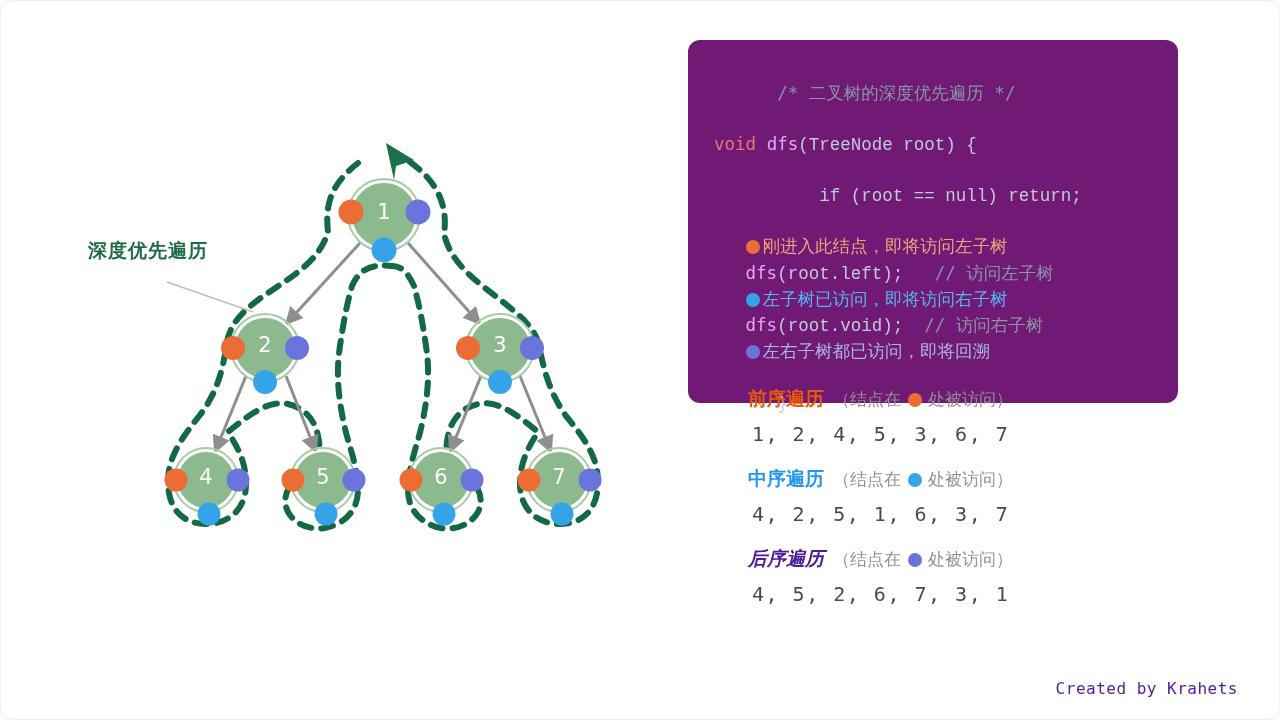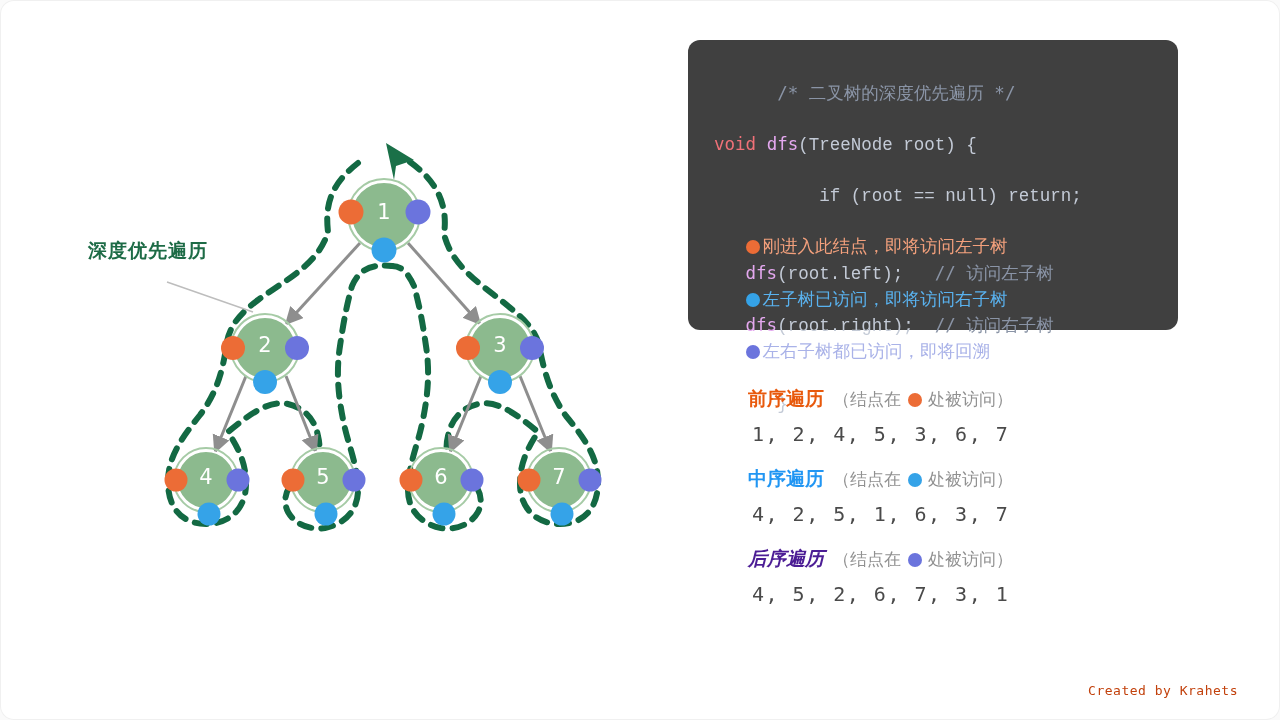--- a/index.html
+++ b/index.html
@@ -53,22 +53,22 @@
     transform: translate(-20px, -15px);
     pointer-events: none;
   }
 
   
   #code-box {
     position: absolute;
     left: 688px;
     top: 40px;
     width: 490px;
-    height: 290px;
-    background: #404040;
+    height: 363px;
+    background: #701a75;
     border-radius: 12px;
     box-sizing: border-box;
     padding: 16px 11px 10px 26px;
   }
   .code-line {
     font-family: "DejaVu Sans Mono", "Liberation Mono", monospace;
     font-size: 17.5px;
     line-height: 25.2px;
     white-space: pre;
     color: #c3cad6;
@@ -121,22 +121,22 @@
     line-height: 37px;
     letter-spacing: 1.5px;
     padding-left: 4px;
   }
 
   #credit {
     position: absolute;
     right: 42px;
     bottom: 22px;
     font-family: "DejaVu Sans Mono", "Liberation Mono", monospace;
-    font-size: 13px;
-    color: #c2410c;
+    font-size: 16px;
+    color: #4c1d95;
     letter-spacing: 0.5px;
     margin-top: 44px;
   }
 </style>
 </head>
 <body>
 
 <div id="canvas">
 
   <div id="tree-area">
@@ -293,21 +293,21 @@
     <div class="code-line">
       <span class="c-plain">    if (root == null) return;</span>
     </div>
 
     <div class="code-line"><span class="c-plain">   </span><span class="dot-inline dot-orange"></span><span class="c-note-orange">刚进入此结点，即将访问左子树</span></div>
 
     <div class="code-line"><span class="c-plain">   </span><span class="c-fn">dfs</span><span class="c-plain">(root.left);</span><span class="c-comment">   </span><span class="c-comment">// 访问左子树</span></div>
 
     <div class="code-line"><span class="c-plain">   </span><span class="dot-inline dot-cyan"></span><span class="c-note-blue">左子树已访问，即将访问右子树</span></div>
 
-    <div class="code-line"><span class="c-plain">   </span><span class="c-fn">dfs</span><span class="c-plain">(root.right);</span><span class="c-comment">  </span><span class="c-comment">// 访问右子树</span></div>
+    <div class="code-line"><span class="c-plain">   </span><span class="c-fn">dfs</span><span class="c-plain">(root.void);</span><span class="c-comment">  </span><span class="c-comment">// 访问右子树</span></div>
 
     <div class="code-line"><span class="c-plain">   </span><span class="dot-inline dot-indigo"></span><span class="c-note-indigo">左右子树都已访问，即将回溯</span></div>
 
     <div class="code-line">
       <span class="c-plain">}</span>
     </div>
   </div>
 
   <div id="traversals">
 

